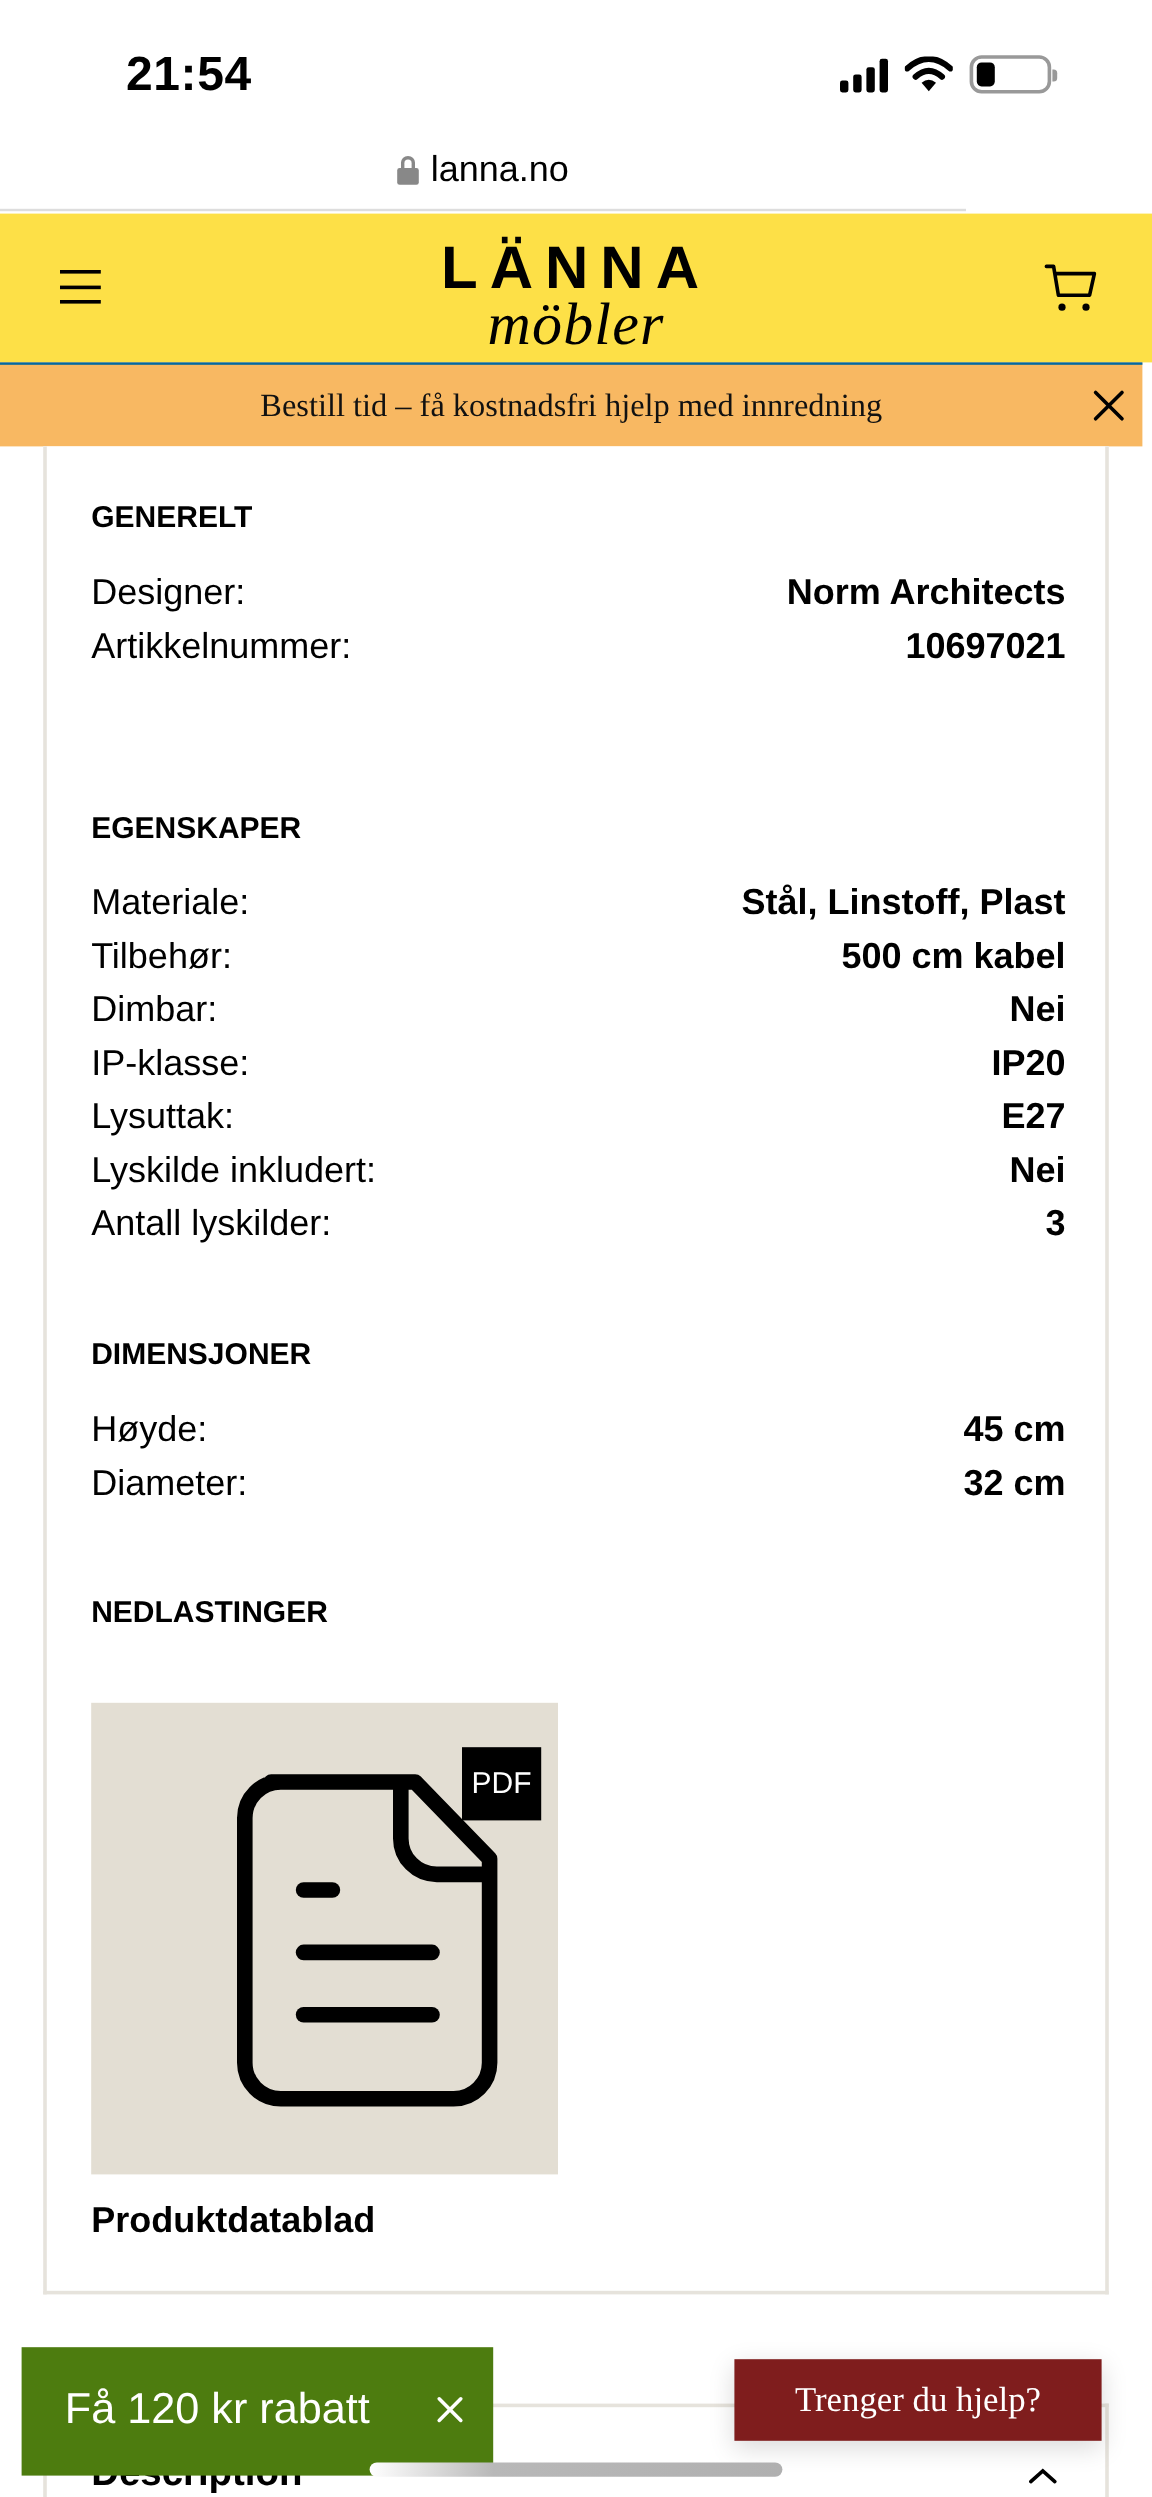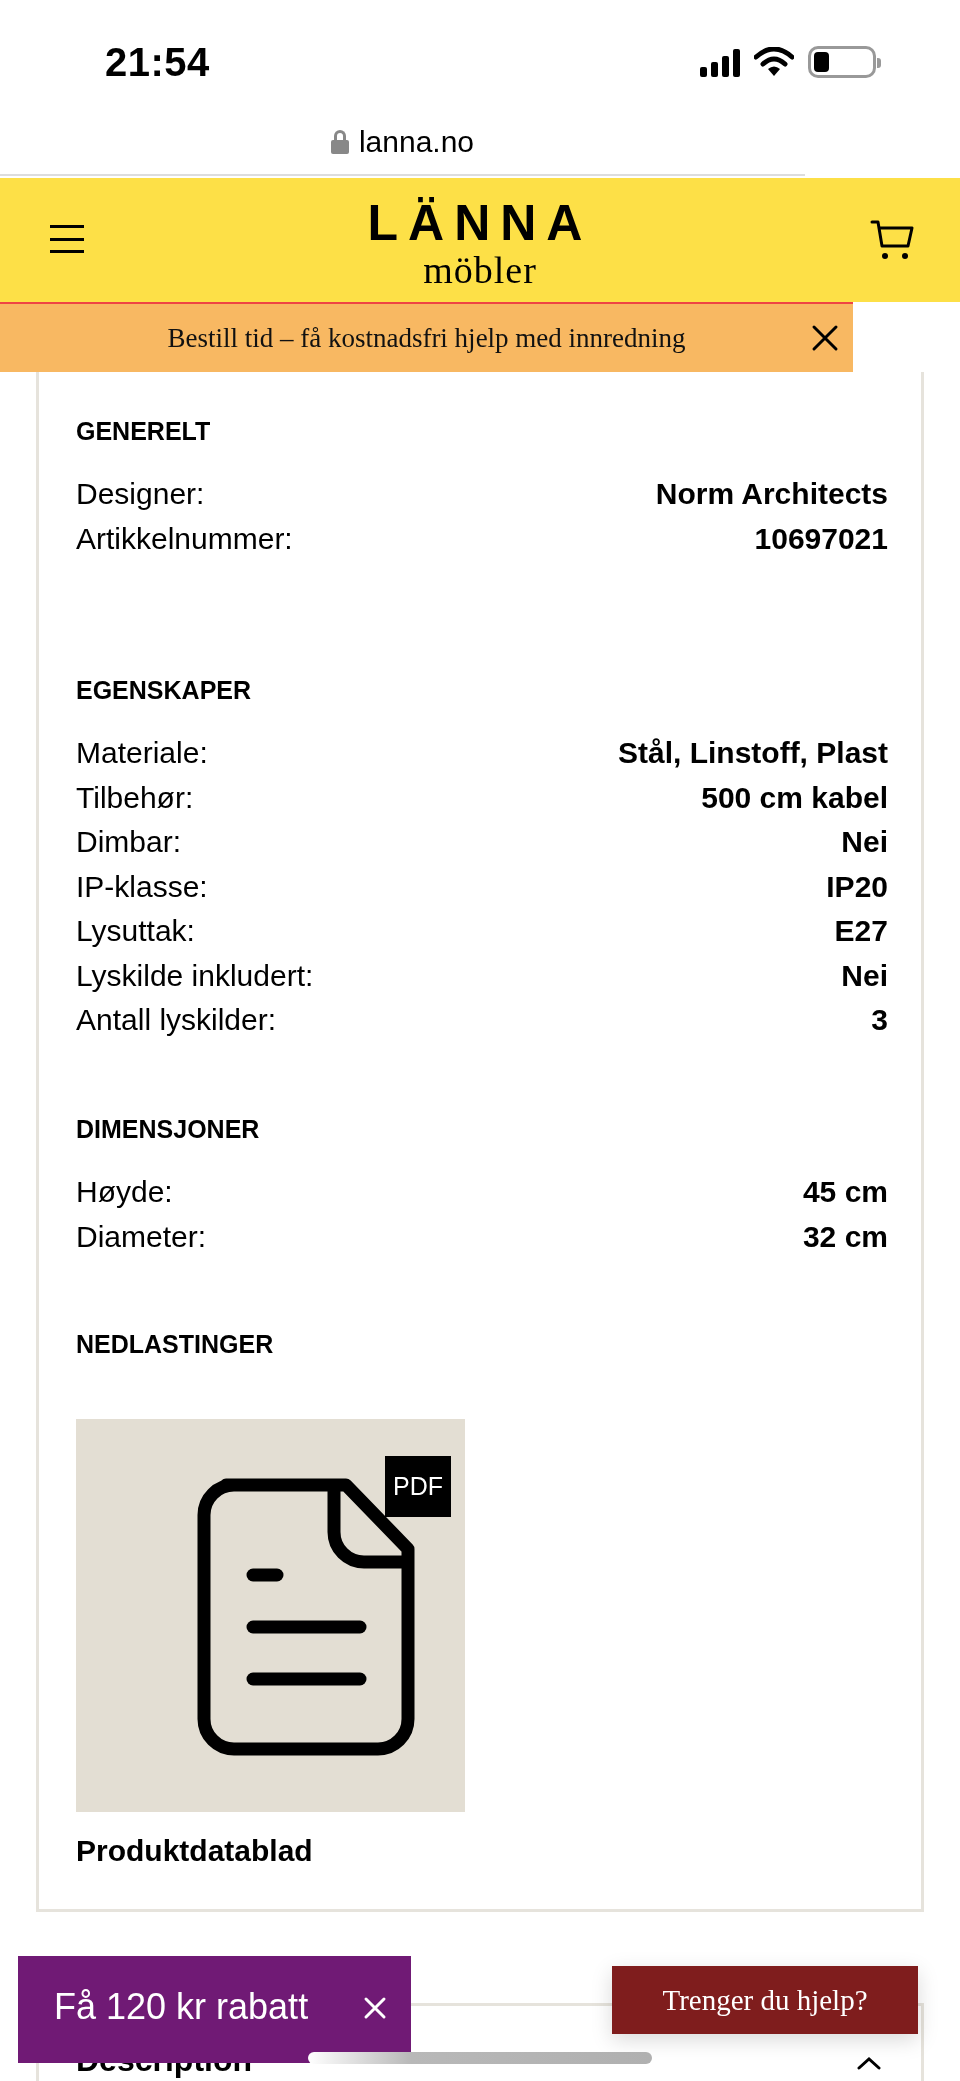--- a/index.html
+++ b/index.html
@@ -22,25 +22,25 @@
   .lock-icon .shackle { position: absolute; left: 3px; top: 0; width: 12px; height: 12px; border: 3px solid #888; border-bottom: none; border-radius: 6px 6px 0 0; }
   .lock-icon .body { position: absolute; left: 0; top: 10px; width: 18px; height: 14px; background: #888; border-radius: 2px; }
   .url-text { font-size: 30px; color: #000; }
 
   
   .site-header { position: absolute; top: 178px; left: 0; width: 960px; height: 124px; background: #fde047; }
   .menu-icon { position: absolute; left: 50px; top: 47px; width: 34px; height: 28px; display: flex; flex-direction: column; justify-content: space-between; }
   .menu-icon span { height: 3px; background: #000; display: block; }
   .logo { position: absolute; left: 330px; top: 20px; width: 300px; text-align: center; }
   .logo-top { font-family: "Liberation Sans", sans-serif; font-weight: bold; font-size: 50px; letter-spacing: 10px; line-height: 50px; }
-  .logo-bottom { font-family: "Liberation Serif", serif; font-size: 38px; line-height: 44px; letter-spacing: 1px; }
+  .logo-bottom { font-family: "Liberation Serif", serif; font-style: italic; font-size: 50px; line-height: 44px; letter-spacing: 1px; }
   .cart-icon { position: absolute; right: 44px; top: 40px; width: 46px; height: 44px; }
 
   
-  .promo-banner { position: absolute; top: 302px; left: 0; width: 853px; height: 70px; background: #f8b862; border-top: 2px solid #ef4444; display: flex; align-items: center; justify-content: center; }
+  .promo-banner { position: absolute; top: 302px; left: 0; width: 952px; height: 70px; background: #f8b862; border-top: 2px solid #0369a1; display: flex; align-items: center; justify-content: center; }
   .promo-text { font-family: "Liberation Serif", serif; font-size: 27px; color: #111; }
   .promo-close { position: absolute; right: 14px; top: 20px; width: 28px; height: 28px; }
 
   
   .spec-card { position: absolute; top: 372px; left: 36px; width: 888px; height: 1540px; border: 3px solid #e6e3dc; border-top: none; background: #fff; }
   .spec-section { position: absolute; left: 37px; width: 812px; }
   .section-title { font-size: 25px; font-weight: bold; letter-spacing: 0; margin-bottom: 26px; }
   .spec-row { display: flex; justify-content: space-between; height: 44.5px; align-items: center; font-size: 30px; }
   .spec-row .label { font-weight: normal; }
   .spec-row .value { font-weight: bold; }
@@ -49,21 +49,21 @@
   .pdf-badge { position: absolute; left: 346px; top: 1084px; width: 66px; height: 61px; background: #000; color: #fff; font-size: 25px; display: flex; align-items: center; justify-content: center; }
   .doc-icon { position: absolute; left: 120px; top: 58px; }
   .download-label { position: absolute; left: 37px; top: 1462px; font-size: 30px; font-weight: bold; }
 
   
   .desc-card { position: absolute; left: 36px; top: 2003px; width: 888px; height: 100px; border: 3px solid #e6e3dc; border-bottom: none; }
   .desc-title { position: absolute; left: 37px; top: 36px; font-size: 32px; font-weight: bold; }
   .desc-chevron { position: absolute; right: 40px; top: 50px; width: 24px; height: 14px; }
 
   
-  .discount-popup { position: absolute; left: 18px; top: 1956px; width: 393px; height: 107px; background: #701a75; color: #fff; display: flex; align-items: center; }
+  .discount-popup { position: absolute; left: 18px; top: 1956px; width: 393px; height: 107px; background: #4d7c0f; color: #fff; display: flex; align-items: center; }
   .discount-text { position: absolute; left: 36px; top: 30px; font-size: 36px; }
   .discount-close { position: absolute; left: 345px; top: 40px; width: 24px; height: 24px; }
 
   .help-button { position: absolute; left: 612px; top: 1966px; width: 306px; height: 68px; background: #7f1d1d; color: #fff; display: flex; align-items: center; justify-content: center; box-shadow: 0 6px 20px rgba(0,0,0,0.15); }
   .help-text { font-family: "Liberation Serif", serif; font-size: 29px; }
 
   .home-indicator { position: absolute; left: 308px; top: 2052px; width: 344px; height: 12px; border-radius: 6px; background: linear-gradient(to right, #ffffff 0%, #b8b8b8 30%, #b0b0b0 100%); }
 </style>
 </head>
 <body>

